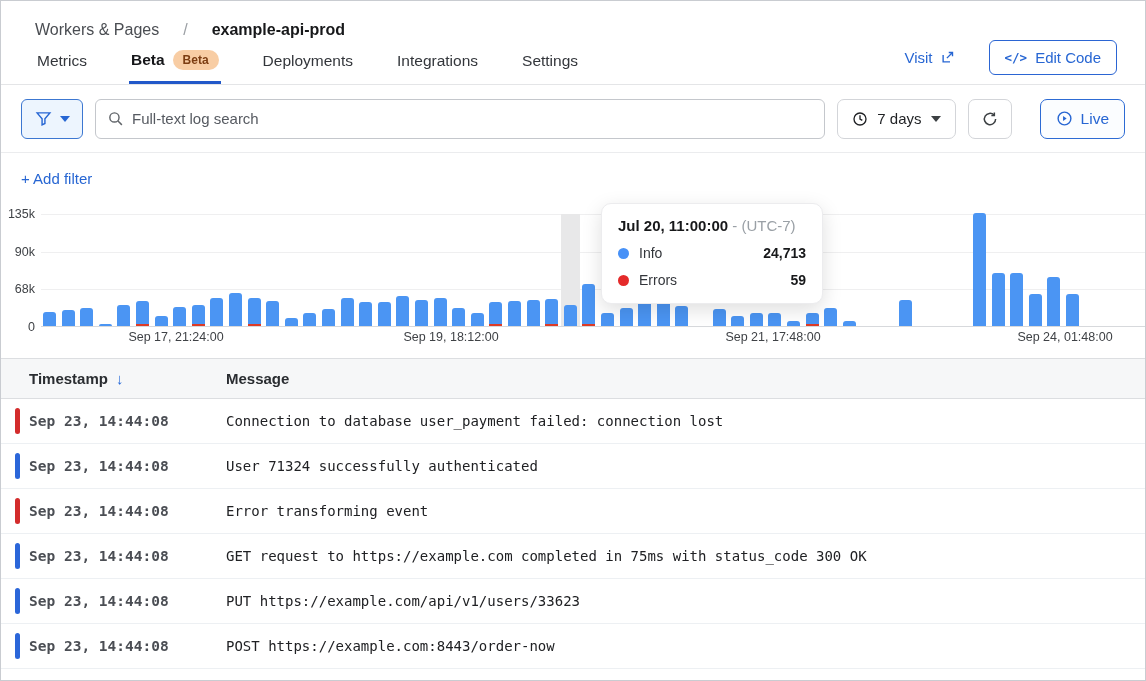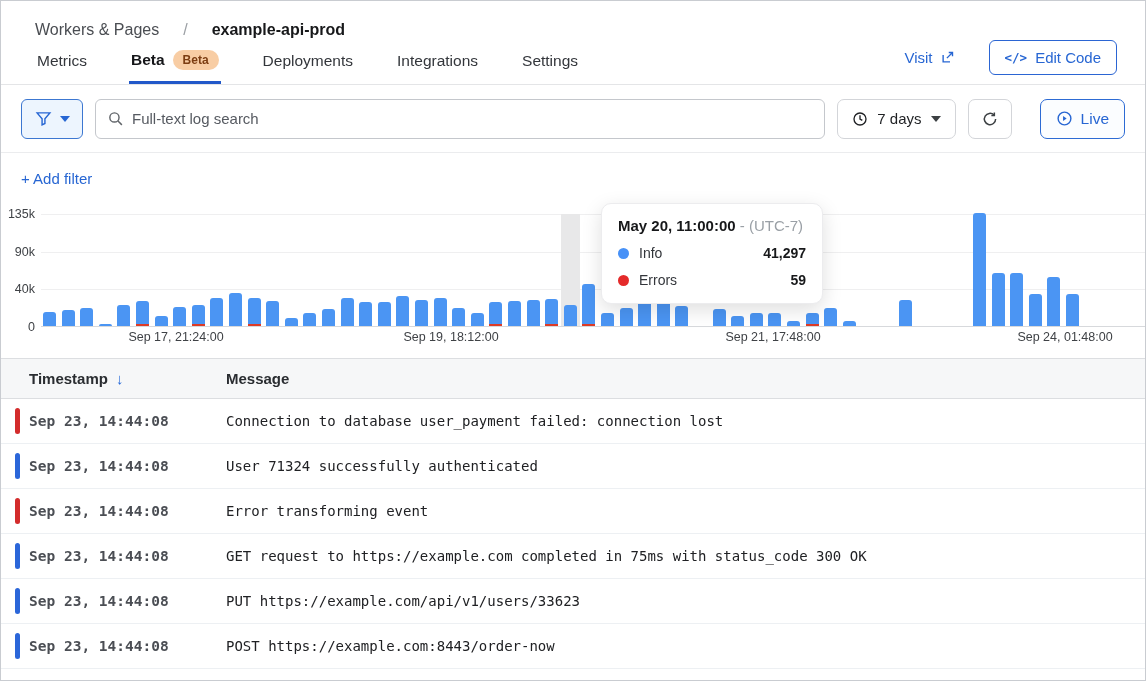--- a/index.html
+++ b/index.html
@@ -168,21 +168,21 @@
   </button>
 </div>
 
 <div class="addfilter-row">
   <span class="addfilter">+ Add filter</span>
 </div>
 
 <div class="chart-section">
   <span class="ylab" style="top:1px">135k</span>
   <span class="ylab" style="top:39px">90k</span>
-  <span class="ylab" style="top:76px">40k</span>
+  <span class="ylab" style="top:76px">68k</span>
   <span class="ylab" style="top:114px">0</span>
 
   <div class="chart-plot">
     <div class="grid" style="top:0"></div>
     <div class="grid" style="top:37.5px"></div>
     <div class="grid" style="top:75px"></div>
     <div class="hover-band" style="left: 519.8px;"></div>
 
   <div class="bar" style="left: 2px; height: 14.2296px;"></div>
       <div class="bar" style="left: 20.6px; height: 15.9037px;"></div>
@@ -251,27 +251,27 @@
     </div>
 
 <span class="xlab" style="left: 175px;">Sep 17, 21:24:00</span>
     <span class="xlab" style="left: 450px;">Sep 19, 18:12:00</span>
     <span class="xlab" style="left: 772px;">Sep 21, 17:48:00</span>
     <span class="xlab" style="left: 1064px;">Sep 24, 01:48:00</span>
   </div>
 
 <div class="tooltip">
   <div class="title">
-    <b>May 20, 11:00:00</b>
+    <b>Jul 20, 11:00:00</b>
     <span class="tz">- (UTC-7)</span>
   </div>
   <div class="tt-row">
     <span class="dot" style="background: rgb(71, 145, 247);"></span>
     <span>Info</span>
-    <span class="tt-val">41,297</span>
+    <span class="tt-val">24,713</span>
   </div>
   <div class="tt-row">
     <span class="dot" style="background: rgb(228, 42, 42);"></span>
     <span>Errors</span>
     <span class="tt-val">59</span>
   </div>
 </div>
 
 <div class="thead">
   <div class="c1">

